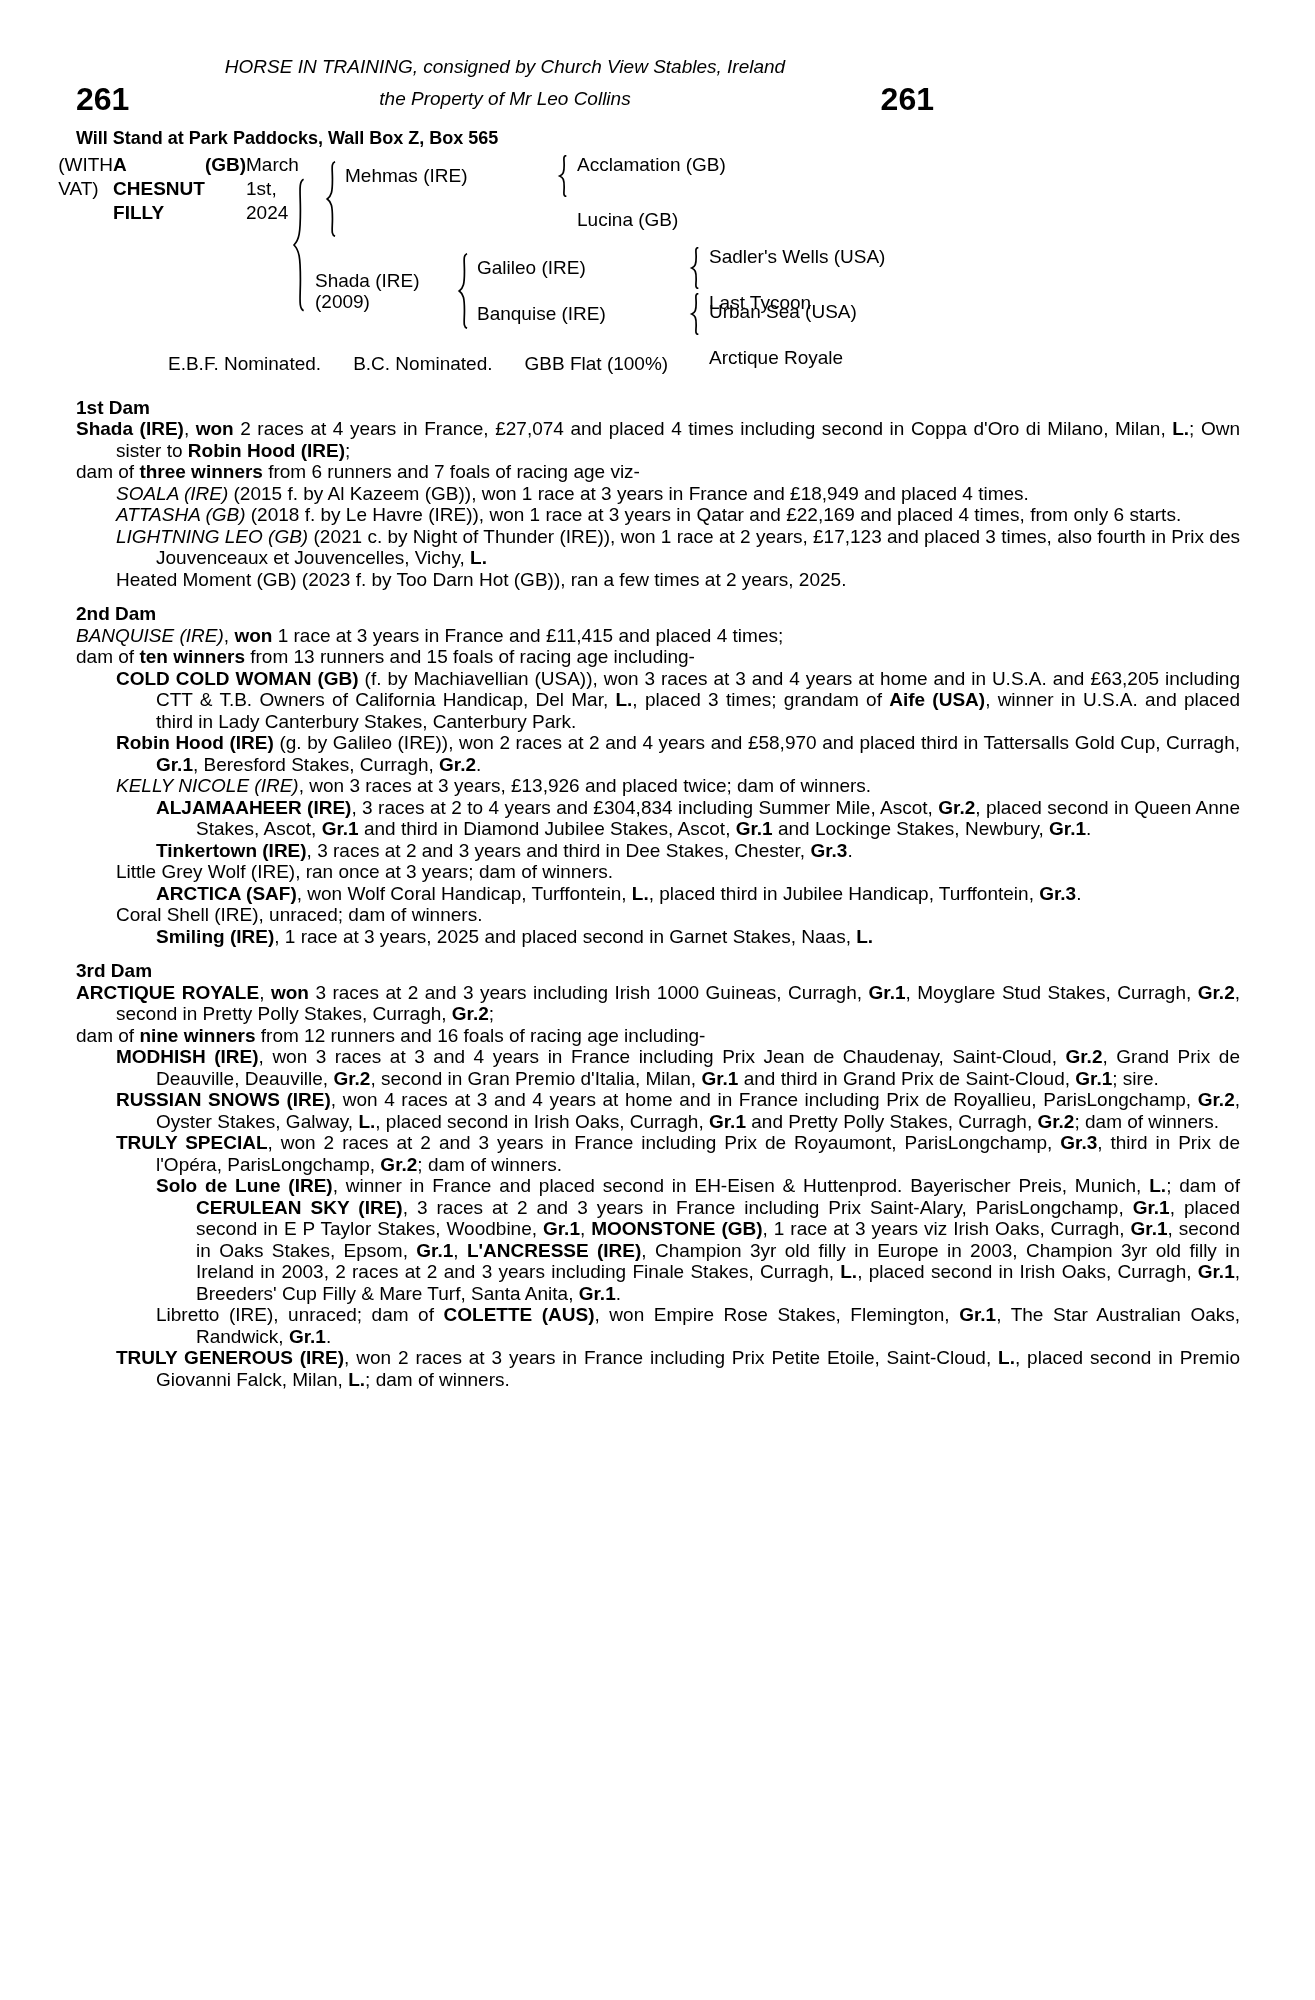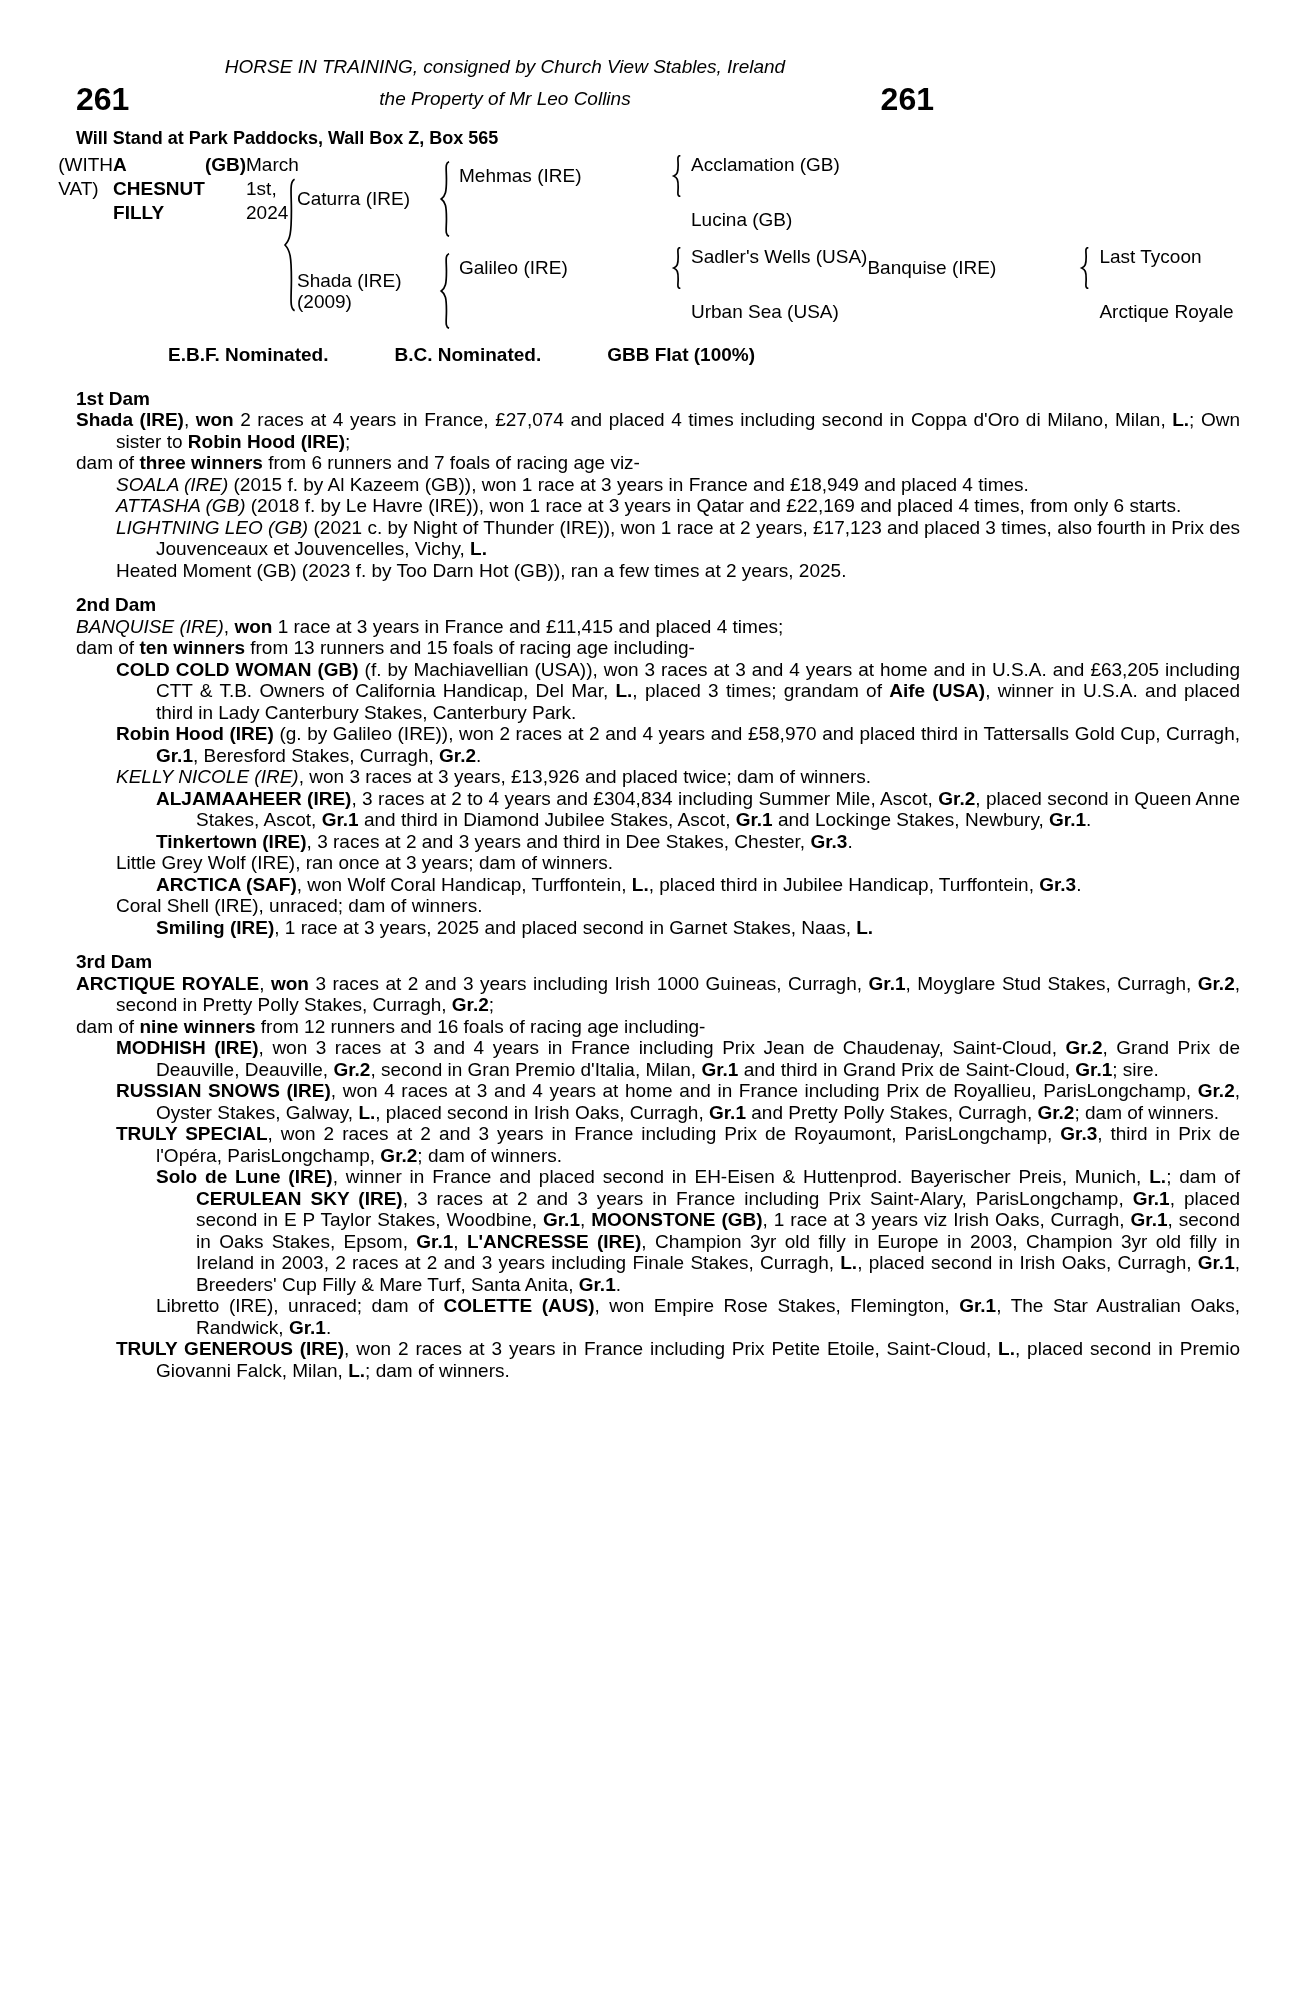--- a/index.html
+++ b/index.html
@@ -23,27 +23,27 @@
   .ped-left { width: 205px; display: flex; flex-direction: row; justify-content: center; line-height: 24px; }
   .horse-name { font-weight: bold; }
   .brace { display: flex; align-items: center; justify-content: center; }
   .brace svg { display: block; }
   .brace-outer { width: 34px; }
   .brace-mid { width: 30px; }
   .brace-sm { width: 30px; }
   .g1col { display: flex; flex-direction: column; }
   .g1row { display: flex; height: 92px; }
   .g1name { width: 132px; display: flex; flex-direction: column; justify-content: center; }
-  .g2col { display: flex; }
+  .g2col { display: flex; flex-direction: column; }
   .g2row { display: flex; height: 46px; }
   .g2name { width: 202px; display: flex; align-items: center; }
   .g3col { display: flex; flex-direction: column; justify-content: space-between; gap: 32px; }
   .g3name { height: 23px; line-height: 23px; white-space: nowrap; }
 
-  .nominations { display: flex; font-weight: bold; font-size: 19px; margin-top: 7px; padding-left: 92px; gap: 66px; white-space: nowrap; }
+  .nominations { display: flex; font-weight: normal; font-size: 19px; margin-top: 16px; padding-left: 92px; gap: 32px; white-space: nowrap; }
 
   .sections { margin-top: 22px; width: 1164px; }
   .section-heading { font-weight: bold; margin-top: 13px; }
   .section-heading:first-child { margin-top: 0; }
   .para { text-align: justify; }
   .ind0 { padding-left: 40px;  text-indent: -40px; }
   .ind1 { padding-left: 80px;  text-indent: -40px; }
   .ind2 { padding-left: 120px; text-indent: -40px; }
   span.b  { font-weight: bold; }
   span.i  { font-style: italic; }
@@ -74,23 +74,20 @@
 
       <div class="brace brace-outer">
         <svg viewBox="0 0 20 100" preserveAspectRatio="none" width="16" height="134">
             <path d="M17 1 C10.5 3 13 10 13 24 C13 41 11.5 46 5 50 C11.5 54 13 59 13 76 C13 90 10.5 97 17 99" fill="none" stroke="#000" stroke-width="1.7" vector-effect="non-scaling-stroke"></path>
           </svg>
       </div>
 
       <div class="g1col">
 
         <div class="g1row">
-          <div class="g1name">
-            <div>Caturra (IRE)</div>
-          </div>
           <div class="brace brace-mid">
             <svg viewBox="0 0 20 100" preserveAspectRatio="none" width="13" height="76">
                 <path d="M17 1 C10.5 3 13 10 13 24 C13 41 11.5 46 5 50 C11.5 54 13 59 13 76 C13 90 10.5 97 17 99" fill="none" stroke="#000" stroke-width="1.7" vector-effect="non-scaling-stroke"></path>
               </svg>
           </div>
           <div class="g2col">
             <div class="g2row">
               <div class="g2name">Mehmas (IRE)</div>
               <div class="brace brace-sm">
                 <svg viewBox="0 0 20 100" preserveAspectRatio="none" width="11" height="42">

